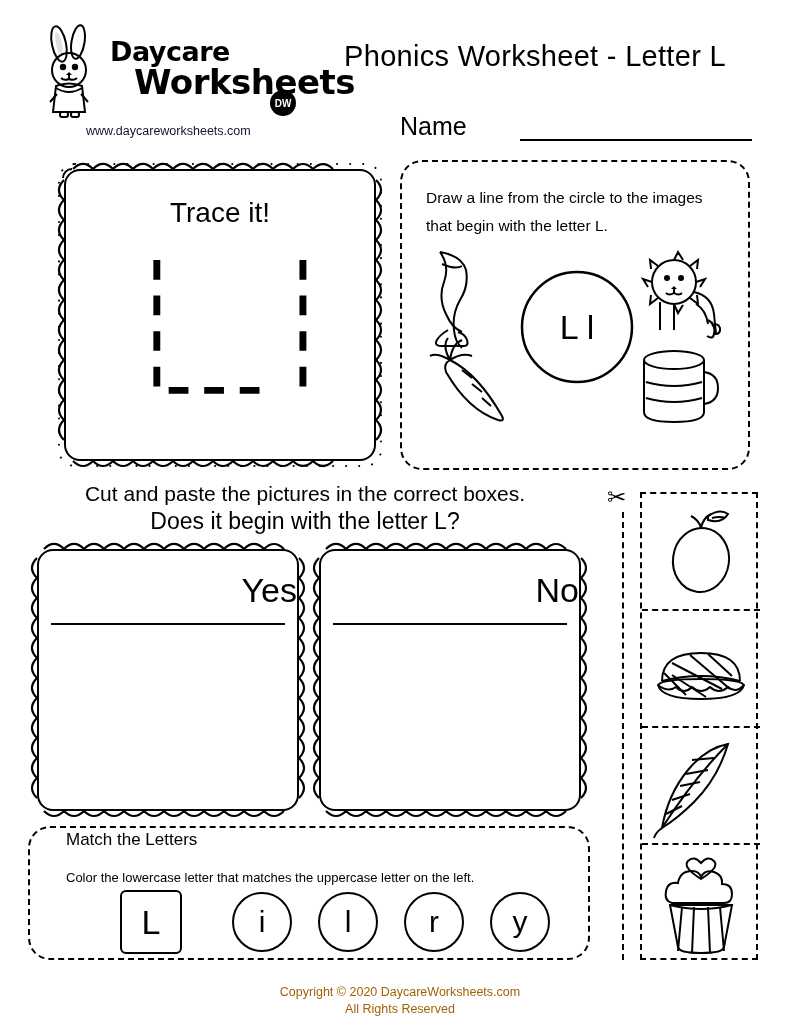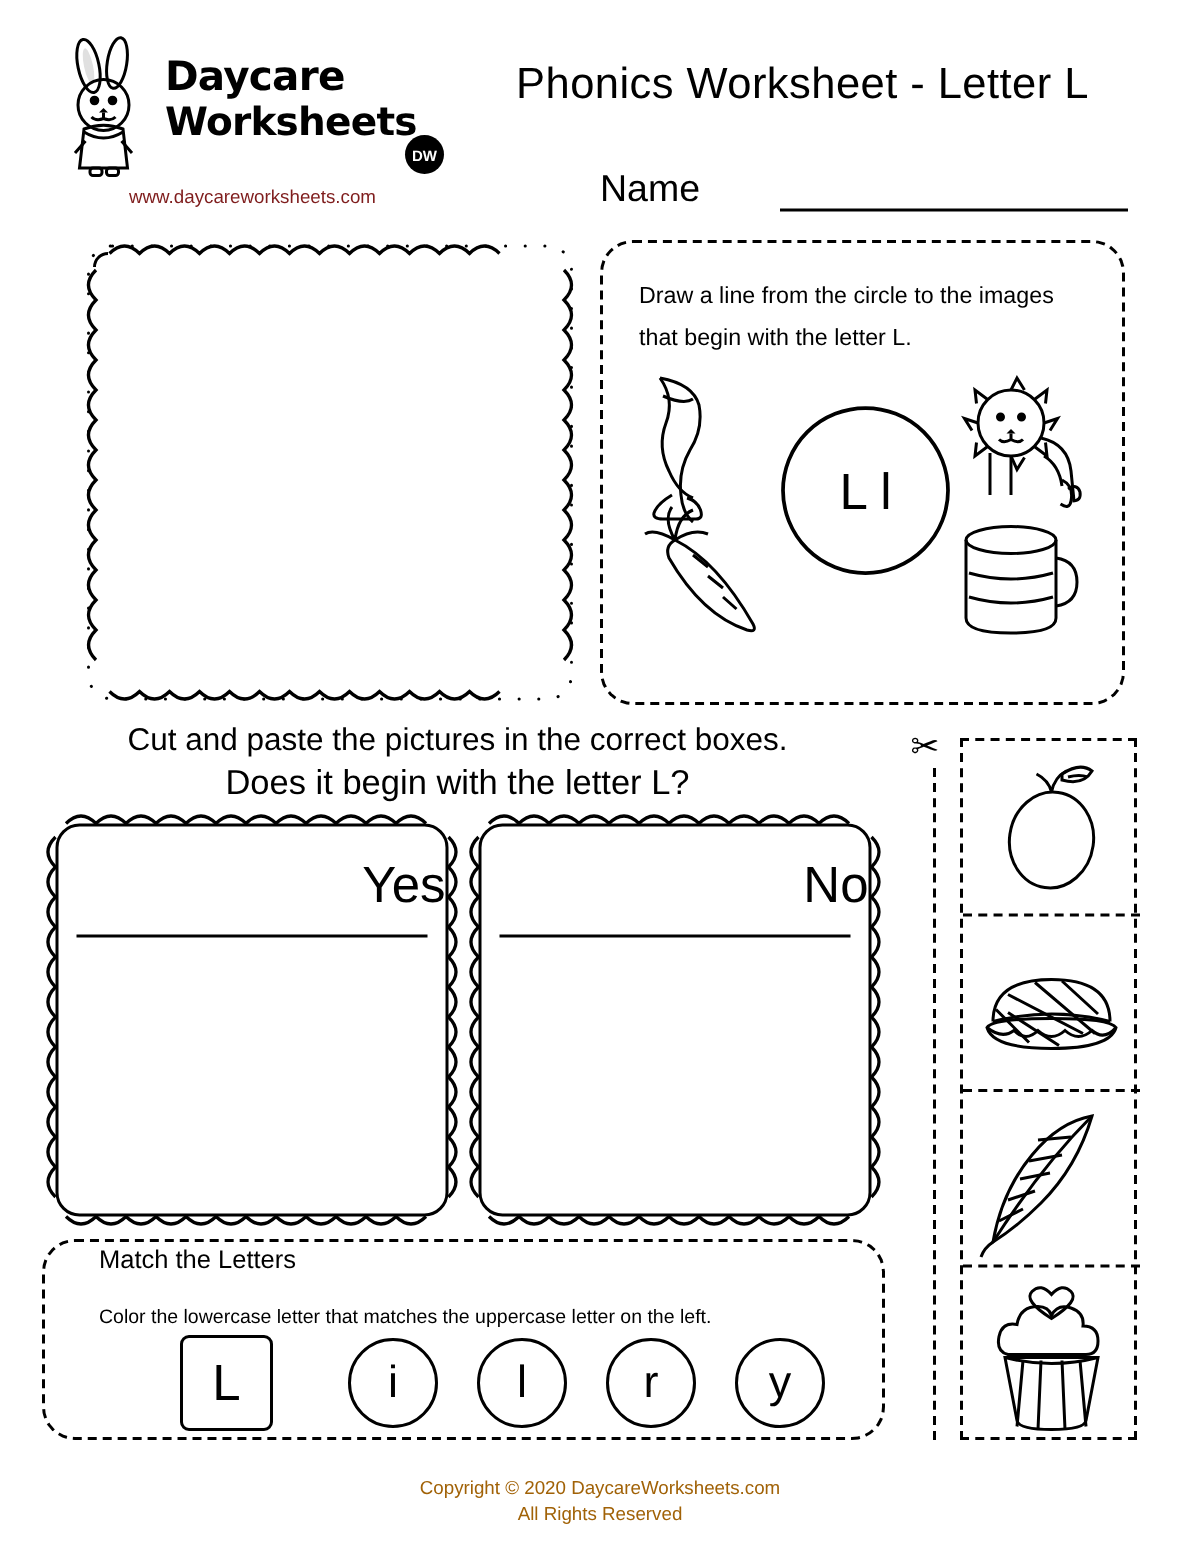--- a/index.html
+++ b/index.html
@@ -27,25 +27,25 @@
     position: absolute; left: 80px; top: 14px; width: 190px;
   }
   .logo-line1, .logo-line2 {
     font-family: "DejaVu Sans", sans-serif;
     font-weight: bold;
     font-size: 27px;
     letter-spacing: -0.5px;
     line-height: 31px;
     color: #000;
   }
-  .logo-line2 { font-size: 26px; }
+  .logo-line2 { font-size: 34px; margin-left: 24px; }
   #logo-url {
     position: absolute; left: 56px; top: 102px;
     font-size: 12.5px;
-    color: #7f1d1d;
+    color: #0f172a;
     font-family: "Liberation Sans", sans-serif;
   }
   #worksheet-title {
     position: absolute; left: 300px; top: 40px; width: 470px;
     text-align: center;
     font-family: "Liberation Sans", sans-serif;
     font-size: 29px;
     letter-spacing: 0.3px;
   }
   #name-row {
@@ -211,20 +211,29 @@
   </div>
 </div>
 
 <div id="trace-panel" class="scallop-box">
   <svg style="position:absolute;left:0;top:0;" width="330" height="310" viewBox="0 0 330 310">
     <path d="M20,4 H310 a16,16 0 0 1 16,16 V290 a16,16 0 0 1 -16,16 H20 a16,16 0 0 1 -16,-16 V20 a16,16 0 0 1 16,-16 Z" fill="none" stroke="#000" stroke-width="2" stroke-dasharray="0.1 13" stroke-linecap="round"></path>
     <g fill="none" stroke="#000" stroke-width="2">
       <path d="M8,18 a9,9 0 0 1 9,-9"></path>
     </g>
   </svg>
+  <div class="scallop-inner">
+    <div id="trace-label">Trace it!</div>
+    <svg id="trace-letters" viewBox="0 0 312 200">
+      <g fill="none" stroke="#000" stroke-width="7" stroke-dasharray="20 16" stroke-linecap="butt">
+        <path d="M92,18 V150 H196"></path>
+        <path d="M240,18 V150"></path>
+      </g>
+    </svg>
+  </div>
 
   <svg style="position:absolute;left:0;top:0;pointer-events:none;" width="330" height="310" viewBox="0 0 330 310">
     <g fill="none" stroke="#000" stroke-width="2.2">
       <path d="M18,9 q10,-10 20,0 q10,-10 20,0 q10,-10 20,0 q10,-10 20,0 q10,-10 20,0 q10,-10 20,0 q10,-10 20,0 q10,-10 20,0 q10,-10 20,0 q10,-10 20,0 q10,-10 20,0 q10,-10 20,0 q10,-10 20,0"></path>
       <path d="M18,301 q10,10 20,0 q10,10 20,0 q10,10 20,0 q10,10 20,0 q10,10 20,0 q10,10 20,0 q10,10 20,0 q10,10 20,0 q10,10 20,0 q10,10 20,0 q10,10 20,0 q10,10 20,0 q10,10 20,0"></path>
       <path d="M9,20 q-10,10 0,20 q-10,10 0,20 q-10,10 0,20 q-10,10 0,20 q-10,10 0,20 q-10,10 0,20 q-10,10 0,20 q-10,10 0,20 q-10,10 0,20 q-10,10 0,20 q-10,10 0,20 q-10,10 0,20 q-10,10 0,20"></path>
       <path d="M321,20 q10,10 0,20 q10,10 0,20 q10,10 0,20 q10,10 0,20 q10,10 0,20 q10,10 0,20 q10,10 0,20 q10,10 0,20 q10,10 0,20 q10,10 0,20 q10,10 0,20 q10,10 0,20 q10,10 0,20"></path>
     </g>
   </svg>
 </div>

